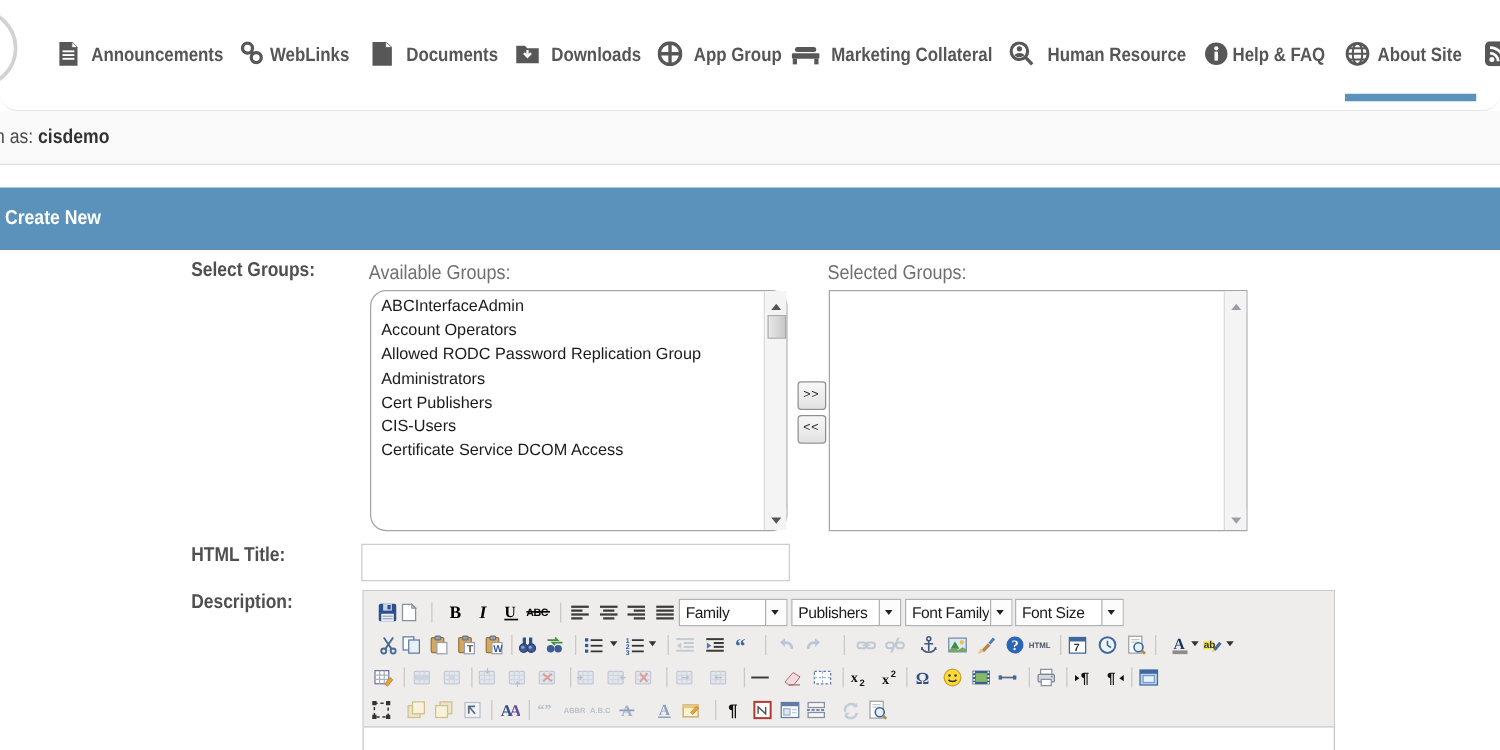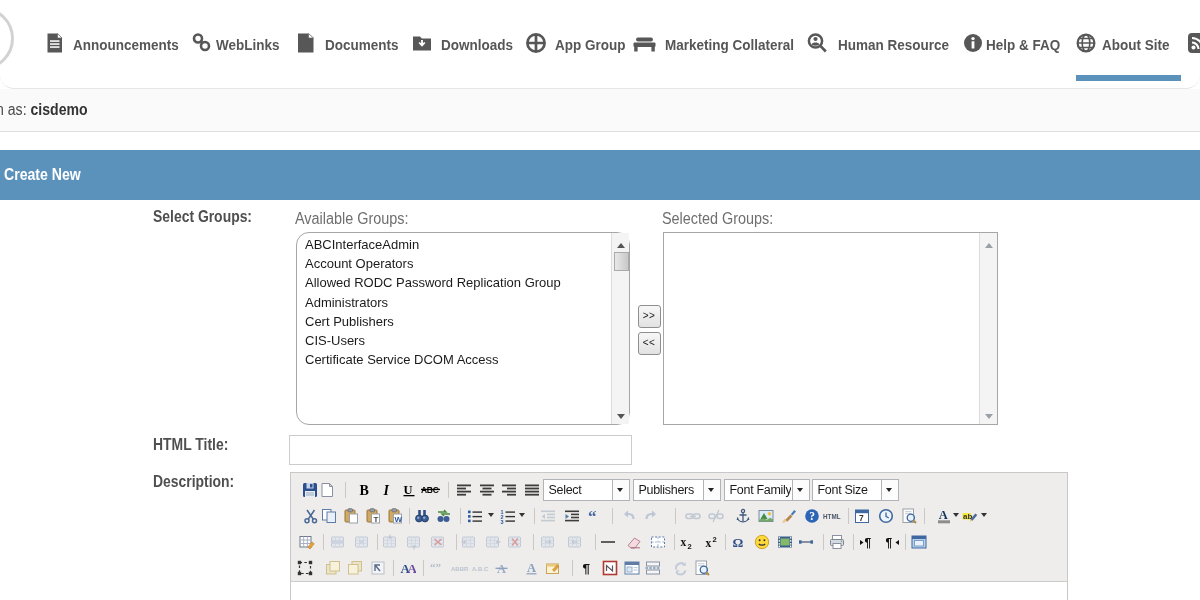--- a/index.html
+++ b/index.html
@@ -156,21 +156,21 @@
         <rect x="1" y="8.7" width="14" height="1.8" fill="#3c3c3c"></rect>
         <rect x="6" y="11.799999999999999" width="9" height="1.8" fill="#3c3c3c"></rect>
       </svg></span>
     <span class="ic" style="left:233px;top:9.5px;width:16px;"><svg width="16" height="16" viewBox="0 0 16 16">
         <rect x="1" y="2.5" width="14" height="1.8" fill="#3c3c3c"></rect>
         <rect x="1" y="5.6" width="14" height="1.8" fill="#3c3c3c"></rect>
         <rect x="1" y="8.7" width="14" height="1.8" fill="#3c3c3c"></rect>
         <rect x="1" y="11.799999999999999" width="14" height="1.8" fill="#3c3c3c"></rect>
       </svg></span>
     <span class="dd" style="left:252px;top:6.5px;width:85px;">
-      <span>Select</span>
+      <span>Family</span>
       <i></i>
     </span>
     <span class="dd" style="left:342px;top:6.5px;width:86px;">
       <span>Publishers</span>
       <i></i>
     </span>
     <span class="dd" style="left:433px;top:6.5px;width:84px;">
       <span>Font Family</span>
       <i></i>
     </span>

